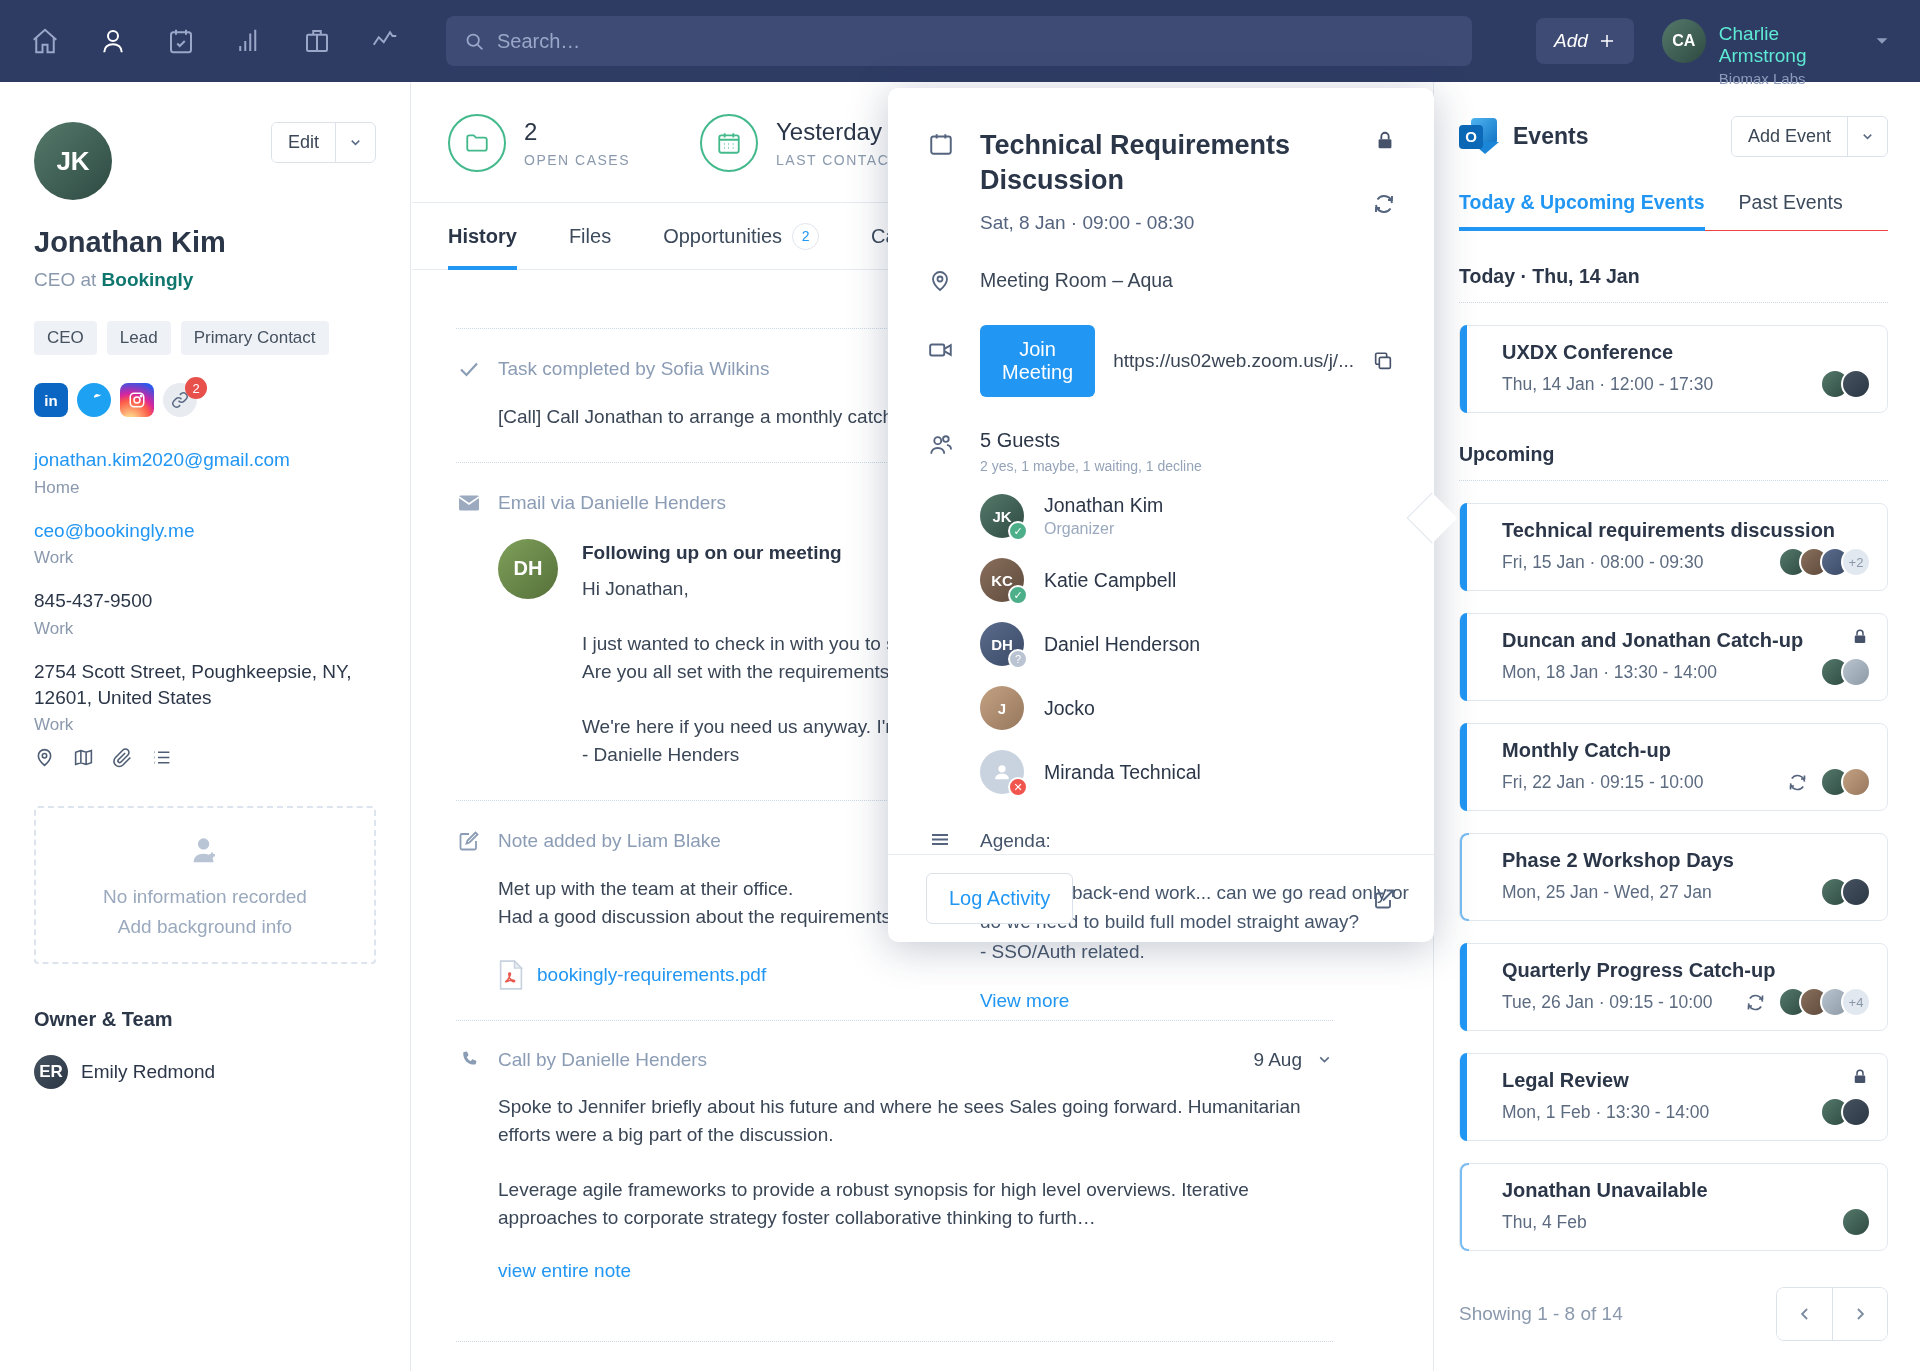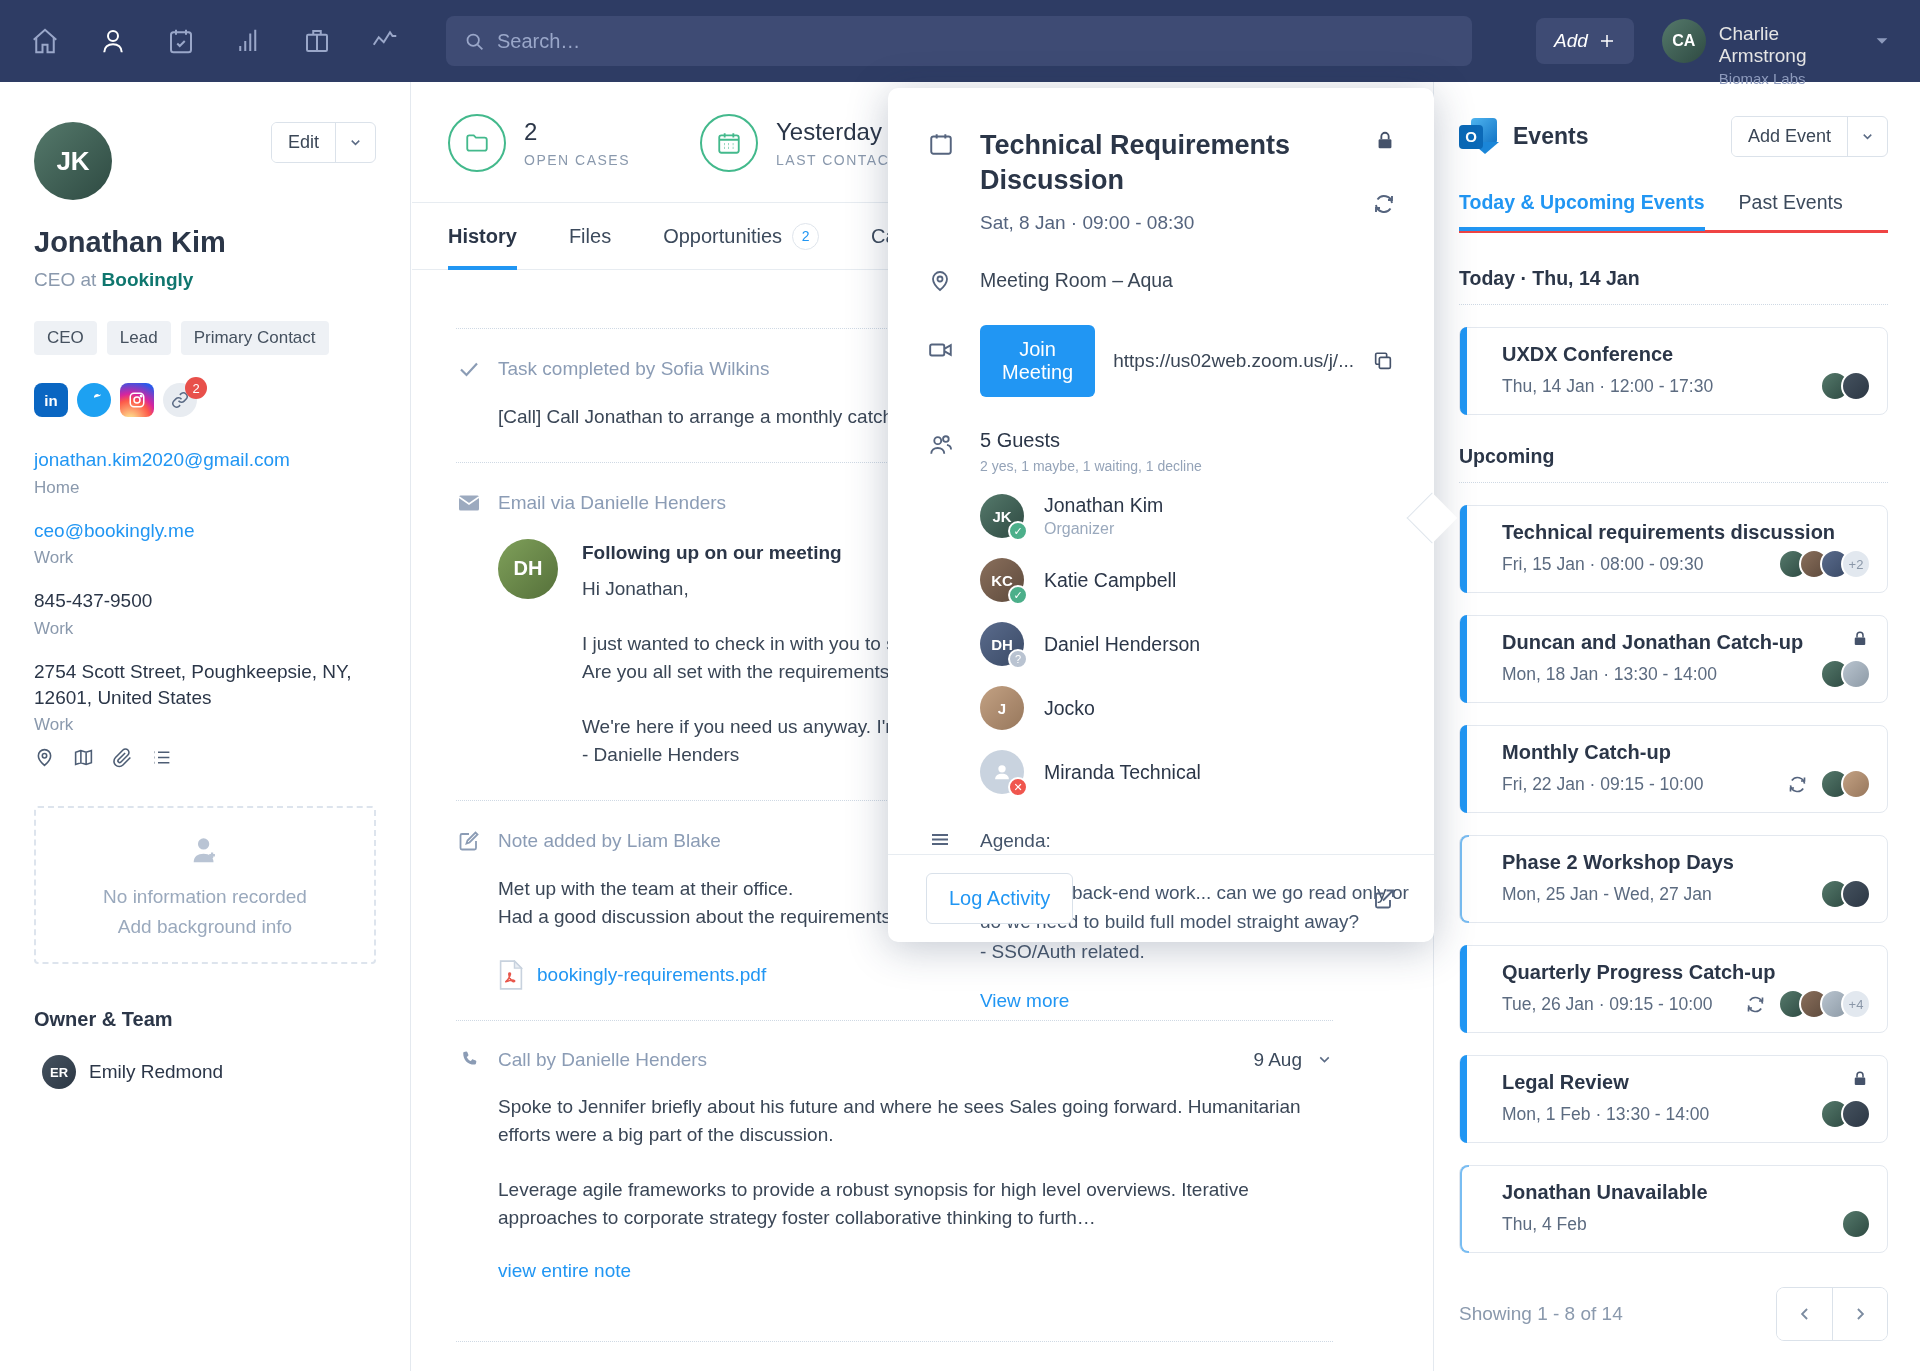--- a/index.html
+++ b/index.html
@@ -37,21 +37,21 @@
   .av { border-radius:50%; display:flex; align-items:center; justify-content:center;
         color:#fff; font-weight:bold; flex:0 0 auto; }
   .g-teal  { background:linear-gradient(135deg,#55796b,#2e4a42); }
   .g-green { background:linear-gradient(135deg,#7fa05a,#55703a); }
   .g-brown { background:linear-gradient(135deg,#8a6f5c,#5d4a3c); }
   .g-dark  { background:linear-gradient(135deg,#45525f,#2c3744); }
   .g-tan   { background:linear-gradient(135deg,#c3a183,#97775c); }
   .g-navy  { background:linear-gradient(135deg,#5a6b8c,#3a4a66); }
   .g-silver{ background:linear-gradient(135deg,#b9c4cf,#8d9aa6); }
   .g-ph    { background:#c9d3df; }
-  .profile-name { color:#e5e5e5; font-size:19px;margin-top:28px; }
+  .profile-name { color:#5eead4; font-size:19px;margin-top:28px; }
   .profile-org  { color:#8d9abc; font-size:15px; margin-top:3px; }
 
   
   .left {
     position:absolute; left:0; top:82px; width:411px; bottom:0;
     background:#fff; border-right:1px solid #e4e9ef; padding:40px 34px;
   }
   .left-top { display:flex; justify-content:space-between; align-items:flex-start; }
   .edit-btn {
     display:flex; border:1px solid #dbe2ea; border-radius:6px; overflow:hidden; background:#fff;
@@ -191,21 +191,21 @@
   .outlook {
     width:38px; height:38px; position:relative;
   }
   .outlook .back { position:absolute; right:0; top:0; width:26px; height:26px; background:linear-gradient(135deg,#50b5f0,#1173c5); border-radius:4px; }
   .outlook .env { position:absolute; right:-2px; bottom:2px; width:0; height:0; border-left:14px solid transparent; border-right:14px solid transparent; border-top:12px solid #1b86d8; }
   .outlook .front {
     position:absolute; left:0; top:7px; width:24px; height:24px; background:#0b69b7; border-radius:4px;
     color:#fff; font-size:15px; font-weight:bold; display:flex; align-items:center; justify-content:center;
   }
   .sb-title { font-size:23px; font-weight:bold; color:#2b3648; }
-  .sb-tabs { display:flex; gap:34px; margin-top:34px; border-bottom:3px solid #ef4444; }
+  .sb-tabs { display:flex; gap:34px; margin-top:34px; border-bottom:1px solid #ef4444; }
   .sb-tab { font-size:19.5px; padding-bottom:16px; cursor:pointer; color:#3c4a5c; position:relative; }
   .sb-tab.active { color:#2196f3; font-weight:bold; }
   .sb-tab.active::after { content:""; position:absolute; left:0; right:0; bottom:-1px; height:4px; background:#2196f3; }
   .sec-label {
     font-size:19.5px; font-weight:bold; color:#2b3648; margin-top:34px;
     padding-bottom:14px; border-bottom:1px dotted #cfd9e4; margin-bottom:22px;
   }
   .ecard {
     position:relative; border:1px solid #e3e8ef; border-radius:8px; background:#fff;
     padding:15px 18px 15px 42px; margin-bottom:22px; min-height:88px; cursor:pointer;
@@ -402,21 +402,21 @@
           <circle cx="11" cy="7" r="4"></circle>
           <path d="M4 20c0-4 3-6 7-6s7 2 7 6z"></path>
           <path d="M17 13v4M15 15h4" stroke="currentColor" stroke-width="1.6"></path>
         </svg>
     </span>
     <div class="txt1">No information recorded</div>
     <div class="txt2">Add background info</div>
   </div>
   <div class="owner-title">Owner &amp; Team</div>
   <div class="owner-row">
-    <span class="av g-dark" style="width:34px;height:34px;font-size:13px;margin-left:8px;">ER</span>
+    <span class="av g-dark" style="width:34px;height:34px;font-size:17px;">ER</span>
     <span style="font-size:19px;color:#2b3648;">Emily Redmond</span>
   </div>
 </div>
 
 <div class="center">
   <div class="stats">
     <div class="stat">
       <span class="stat-circle">
         <svg width="26" height="26" viewBox="0 0 24 24" fill="none" stroke="currentColor" stroke-width="1.7">
             <path d="M3 7a2 2 0 012-2h4l2 2h8a2 2 0 012 2v8a2 2 0 01-2 2H5a2 2 0 01-2-2V7z"></path>

